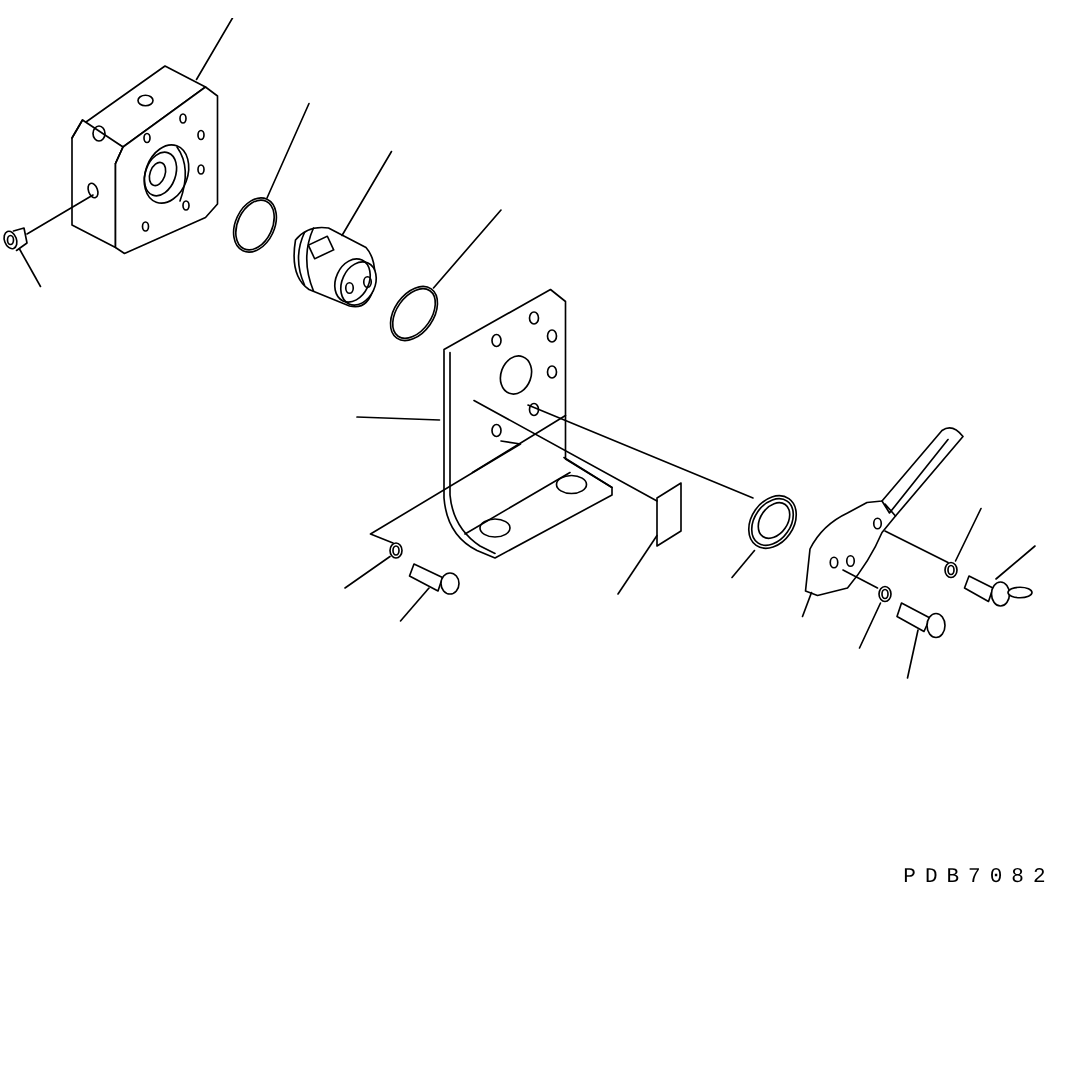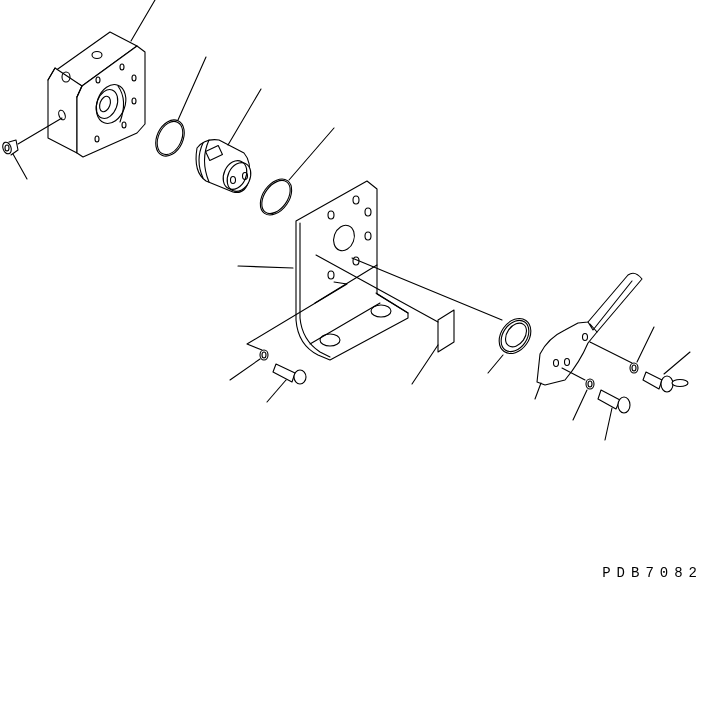--- a/index.html
+++ b/index.html
@@ -1,17 +1,17 @@
 <!DOCTYPE html>
 <html><head>
 <meta charset="utf-8">
 <style>
   html, body { margin:0; padding:0; background:#ffffff; }
   body { width:715px; height:713px; position:relative; overflow:hidden; font-family:"Liberation Sans", sans-serif; }
-  #stage { position:absolute; left:0; top:0; width:715px; height:589px; }
+  #stage { position:absolute; left:0; top:12px; width:715px; height:589px; }
   svg { position:absolute; left:0; top:0; }
   .ln { fill:none; stroke:#000; stroke-width:1.1; stroke-linejoin:round; stroke-linecap:round; }
   .wf { fill:#fff; stroke:#000; stroke-width:1.1; stroke-linejoin:round; }
   .code { position:absolute; right:12px; bottom:8px; font-family:"Liberation Mono", monospace; font-size:14px; letter-spacing:6px; color:#000; }
 </style>
 </head>
 <body>
 
 <div id="stage">
 <svg width="715" height="713" viewBox="0 0 715 713">

